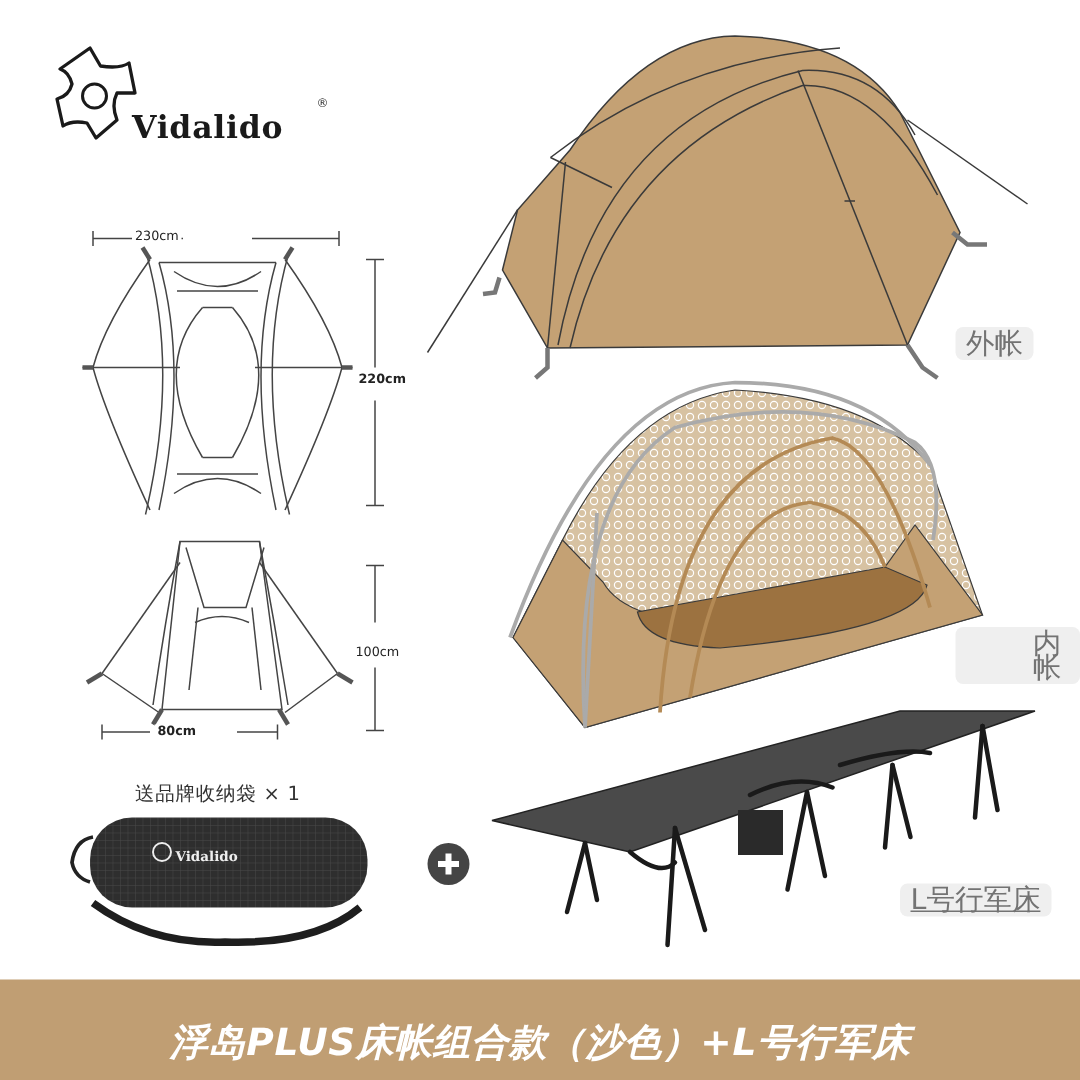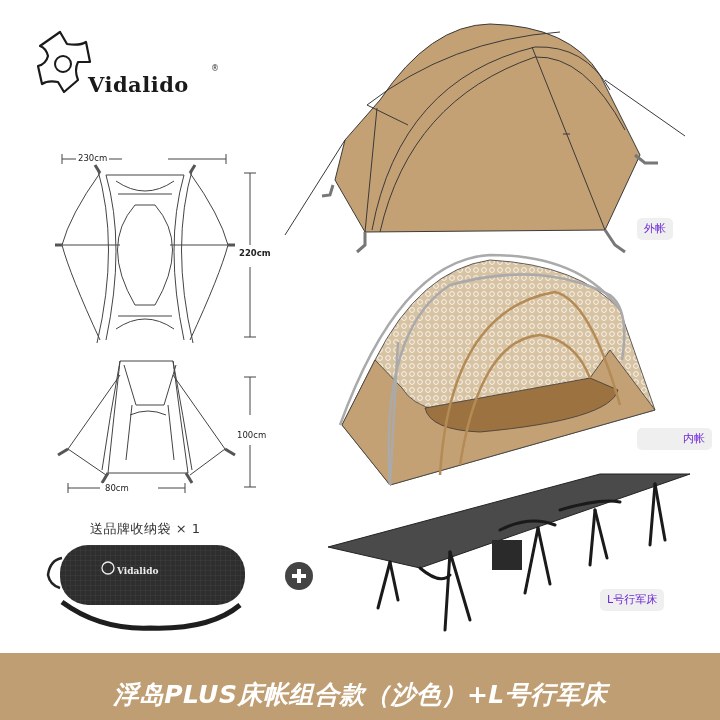--- a/index.html
+++ b/index.html
@@ -2,21 +2,21 @@
 <html><head>
 <meta charset="utf-8">
 <style>
   html, body { margin:0; padding:0; background:#fff; }
   body { width:720px; height:720px; position:relative; overflow:hidden; font-family:"DejaVu Sans", sans-serif; }
   .abs { position:absolute; }
   .logo { left:36px; top:28px; width:160px; height:70px; }
   .logo-text { position:absolute; left:52px; top:44px; font-family:"DejaVu Serif", serif; font-weight:bold; font-size:21px; color:#1a1a1a; letter-spacing:0.5px; }
   .logo-reg { position:absolute; left:175px; top:36px; font-size:8px; color:#333; }
   .dim-label { position:absolute; font-size:8.5px; color:#222; background:#fff; padding:0 2px; }
-  .badge { position:absolute; background:#efefef; border-radius:5px; font-size:11px; color:#6d28d9; padding:3px 7px; line-height:16px;text-align:center; }
+  .badge { position:absolute; background:#efefef; border-radius:5px; font-size:19px; color:#737373; padding:3px 7px; line-height:16px;text-align:center; }
   .gift-label { position:absolute; left:90px; top:520px; font-size:13px; font-weight:normal; color:#333; letter-spacing:0.5px; }
   .plus { position:absolute; left:285px; top:562px; width:28px; height:28px; border-radius:50%; background:#444; }
   .plus::before, .plus::after { content:""; position:absolute; background:#fff; }
   .plus::before { left:7px; top:12px; width:14px; height:4px; }
   .plus::after { left:12px; top:7px; width:4px; height:14px; }
   .banner { position:absolute; left:0; top:653px; width:720px; height:67px; background:#c09e73; display:flex; align-items:center; justify-content:center; }
   .banner-text { color:#fff; font-weight:bold; font-style:italic; font-size:25px; letter-spacing:0.5px;margin-top:15px; }
 </style>
 </head>
 <body>
@@ -58,21 +58,21 @@
     <line x1="15" y1="100" x2="80" y2="100"></line>
       <line x1="130" y1="100" x2="195" y2="100"></line>
   </g>
   <g stroke="#555" stroke-width="3">
     <line x1="55" y1="20" x2="60" y2="28"></line>
       <line x1="155" y1="20" x2="150" y2="28"></line>
     <line x1="15" y1="100" x2="22" y2="100"></line>
       <line x1="188" y1="100" x2="195" y2="100"></line>
   </g>
 </svg>
-<span class="dim-label" style="left:76px;top:153px;">230cm</span>
+<span class="dim-label" style="left:88px;top:153px;">230cm</span>
 <span class="dim-label" style="left:237px;top:248px;font-weight:bold;">220cm</span>
 
 <svg class="abs" style="left:40px;top:355px;" width="240" height="150">
   <g stroke="#444" stroke-width="1" fill="none">
     <path d="M80 6 L133 6 Q140 60 148 118 L68 118 Q74 60 80 6 Z"></path>
     <path d="M80 6 Q70 60 62 115"></path>
       <path d="M133 6 Q143 60 152 115"></path>
     <path d="M84 10 L96 50 L124 50 L136 10"></path>
     <path d="M90 60 Q108 52 126 60"></path>
     <line x1="92" y1="50" x2="86" y2="105"></line>
@@ -91,21 +91,21 @@
       <line x1="145" y1="128" x2="145" y2="138"></line>
   </g>
   <g stroke="#555" stroke-width="3">
     <line x1="18" y1="100" x2="28" y2="94"></line>
       <line x1="195" y1="100" x2="185" y2="94"></line>
     <line x1="62" y1="128" x2="68" y2="118"></line>
       <line x1="152" y1="128" x2="146" y2="118"></line>
   </g>
 </svg>
 <span class="dim-label" style="left:235px;top:430px;">100cm</span>
-<span class="dim-label" style="left:103px;top:483px;">80cm</span>
+<span class="dim-label" style="left:103px;top:483px;font-weight:bold;">80cm</span>
 
 <svg class="abs" style="left:280px;top:0;" width="440" height="260">
   <path d="M100 100 Q150 25 210 24 Q290 26 320 75 L360 155 L325 230 L85 232 L55 180 L65 140 Z" fill="#c4a174" stroke="#3a3a3a" stroke-width="1"></path>
   <g stroke="#3a3a3a" stroke-width="1" fill="none">
     <path d="M87 105 Q170 40 280 32"></path>
     <path d="M92 230 Q120 80 255 47 Q305 45 330 90"></path>
     <path d="M100 232 Q130 100 255 57 Q305 55 345 130"></path>
     <line x1="252" y1="47" x2="325" y2="230"></line>
     <line x1="87" y1="105" x2="128" y2="125"></line>
     <line x1="97" y1="108" x2="85" y2="232"></line>
@@ -135,21 +135,21 @@
   <g stroke="#b48a55" stroke-width="2.5" fill="none">
     <path d="M160 225 Q170 60 275 42 Q310 50 340 155"></path>
     <path d="M180 215 Q200 90 260 85 Q295 90 310 128"></path>
   </g>
   <g stroke="#aaa" stroke-width="2.5" fill="none">
     <path d="M60 175 Q120 10 210 5 Q300 5 340 60"></path>
     <path d="M110 235 Q100 80 170 35 Q260 10 330 45 Q350 60 342 110"></path>
     <line x1="118" y1="92" x2="110" y2="235"></line>
   </g>
 </svg>
-<span class="badge" style="left:637px;top:428px;padding-left:46px;">内帐</span>
+<span class="badge" style="left:637px;top:418px;padding-left:46px;">内帐</span>
 
 <span class="gift-label">送品牌收纳袋 × 1</span>
 <svg class="abs" style="left:40px;top:540px;" width="220" height="100">
   <defs>
     <pattern id="grid" width="5" height="5" patternUnits="userSpaceOnUse">
       <rect width="5" height="5" fill="#2e2e2e"></rect>
       <path d="M0 0 H5 M0 0 V5" stroke="#4a4a4a" stroke-width="0.6"></path>
     </pattern>
   </defs>
   <path d="M22 18 Q10 20 8 35 Q10 45 20 48" fill="none" stroke="#222" stroke-width="2.5"></path>
@@ -173,17 +173,17 @@
     <path d="M218 68 L205 133"></path>
       <path d="M218 68 L230 124"></path>
     <path d="M275 50 L270 105"></path>
       <path d="M275 50 L287 98"></path>
     <path d="M335 24 L330 85"></path>
       <path d="M335 24 L345 80"></path>
     <path d="M180 70 Q210 55 235 65"></path>
       <path d="M240 50 Q280 38 300 42"></path>
   </g>
 </svg>
-<span class="badge" style="left:600px;top:589px;">L号行军床</span>
+<span class="badge" style="left:600px;top:589px;text-decoration:underline;">L号行军床</span>
 
 <div class="banner">
   <span class="banner-text">浮岛PLUS床帐组合款（沙色）+L号行军床</span>
 </div>
 
 </body></html>

